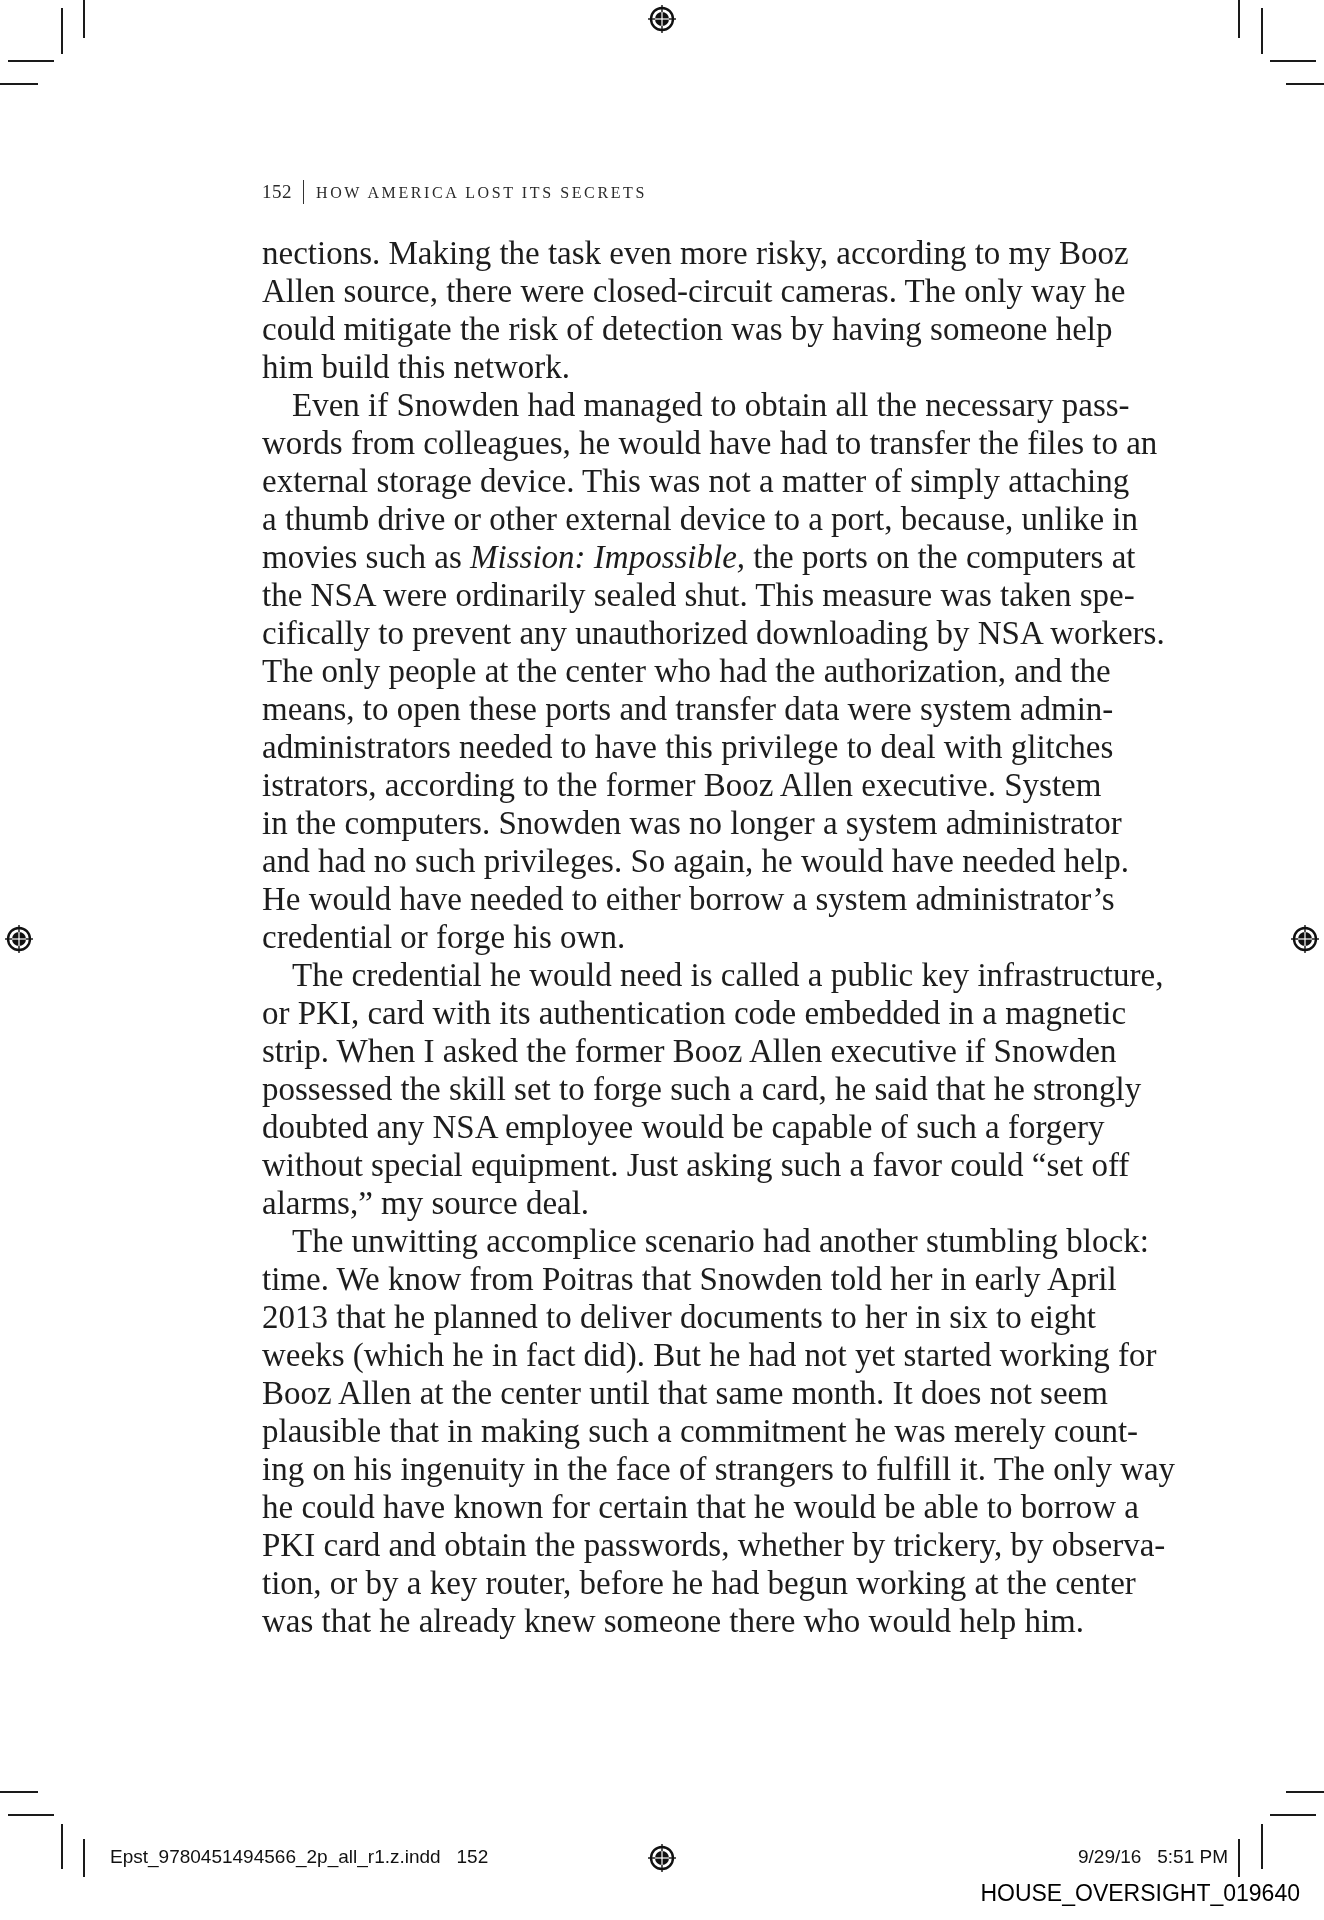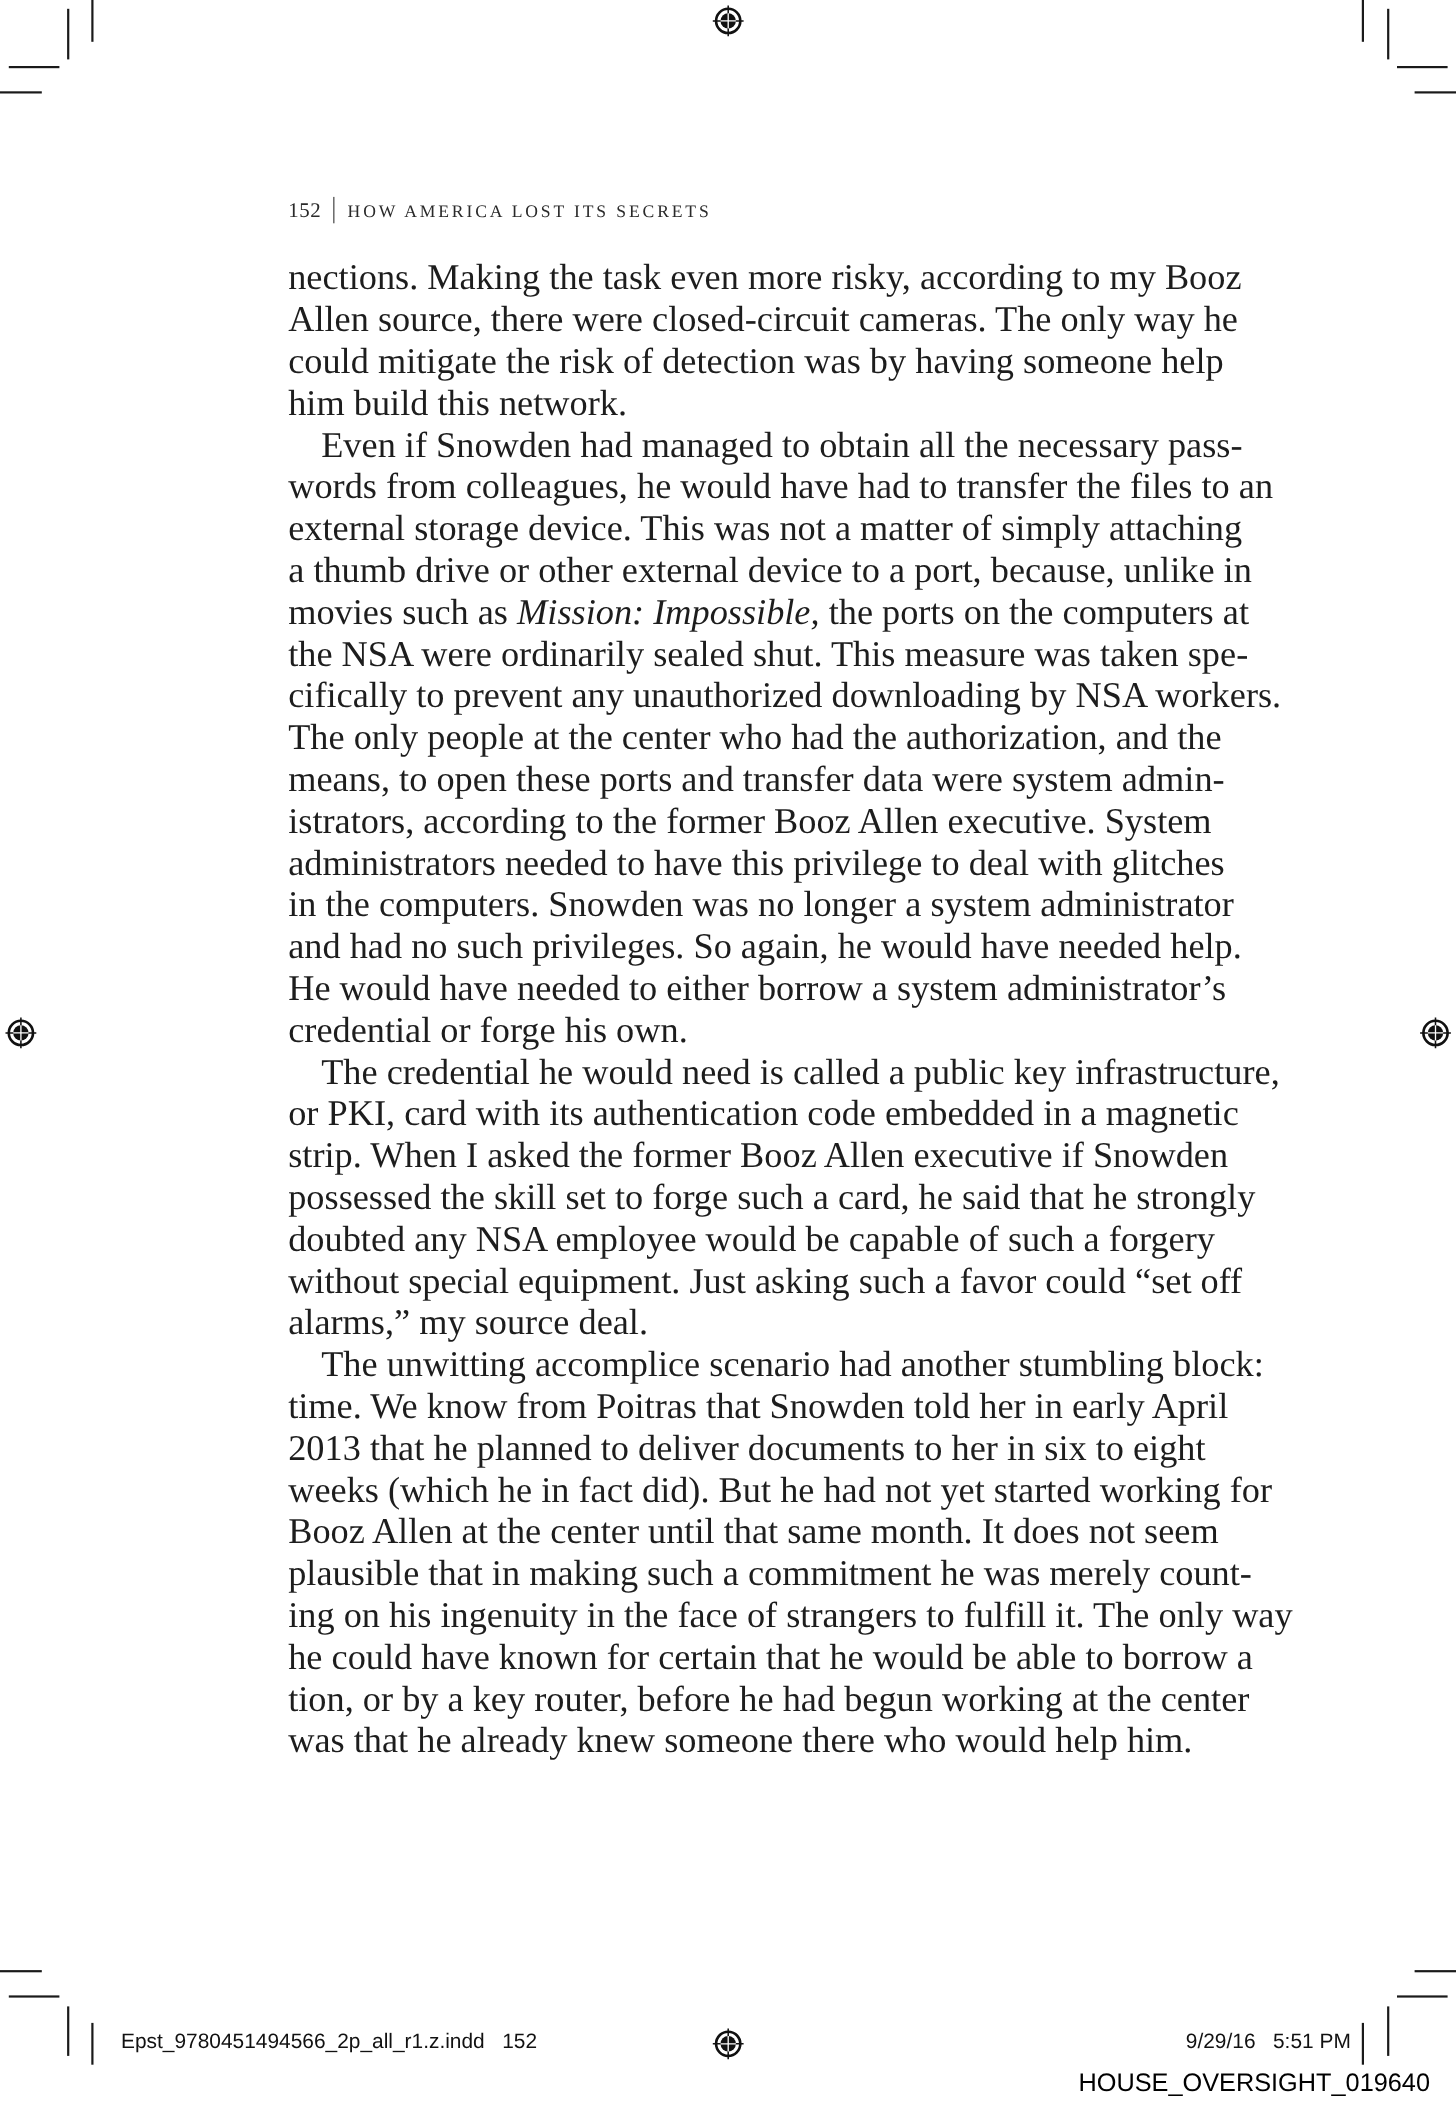--- a/index.html
+++ b/index.html
@@ -108,22 +108,22 @@
 
     <div class="line indent">Even if Snowden had managed to obtain all the necessary pass-</div>
     <div class="line">words from colleagues, he would have had to transfer the files to an</div>
     <div class="line">external storage device. This was not a matter of simply attaching</div>
     <div class="line">a thumb drive or other external device to a port, because, unlike in</div>
     <div class="line"><span>movies such as </span><i>Mission: Impossible,</i><span> the ports on the computers at</span></div>
     <div class="line">the NSA were ordinarily sealed shut. This measure was taken spe-</div>
     <div class="line">cifically to prevent any unauthorized downloading by NSA workers.</div>
     <div class="line">The only people at the center who had the authorization, and the</div>
     <div class="line">means, to open these ports and transfer data were system admin-</div>
+    <div class="line">administrators needed to have this privilege to deal with glitches</div>
     <div class="line">istrators, according to the former Booz Allen executive. System</div>
-    <div class="line">administrators needed to have this privilege to deal with glitches</div>
     <div class="line">in the computers. Snowden was no longer a system administrator</div>
     <div class="line">and had no such privileges. So again, he would have needed help.</div>
     <div class="line">He would have needed to either borrow a system administrator’s</div>
     <div class="line last">credential or forge his own.</div>
 
     <div class="line indent">The credential he would need is called a public key infrastructure,</div>
     <div class="line">or PKI, card with its authentication code embedded in a magnetic</div>
     <div class="line">strip. When I asked the former Booz Allen executive if Snowden</div>
     <div class="line">possessed the skill set to forge such a card, he said that he strongly</div>
     <div class="line">doubted any NSA employee would be capable of such a forgery</div>
@@ -131,20 +131,21 @@
     <div class="line last">alarms,” my source deal.</div>
 
     <div class="line indent">The unwitting accomplice scenario had another stumbling block:</div>
     <div class="line">time. We know from Poitras that Snowden told her in early April</div>
     <div class="line">2013 that he planned to deliver documents to her in six to eight</div>
     <div class="line">weeks (which he in fact did). But he had not yet started working for</div>
     <div class="line">Booz Allen at the center until that same month. It does not seem</div>
     <div class="line">plausible that in making such a commitment he was merely count-</div>
     <div class="line">ing on his ingenuity in the face of strangers to fulfill it. The only way</div>
     <div class="line">he could have known for certain that he would be able to borrow a</div>
+    <div class="line">PKI card and obtain the passwords, whether by trickery, by observa-</div>
     <div class="line">tion, or by a key router, before he had begun working at the center</div>
     <div class="line last">was that he already knew someone there who would help him.</div>
   </div>
 
   <div class="slug" style="left:110px;top:1849px;">
     <span>Epst_9780451494566_2p_all_r1.z.indd</span>&nbsp;&nbsp;&nbsp;<span>152</span>
   </div>
   <div class="slug" style="right:96px;top:1849px;">
     <span>9/29/16</span>&nbsp;&nbsp;&nbsp;<span>5:51 PM</span>
   </div>

